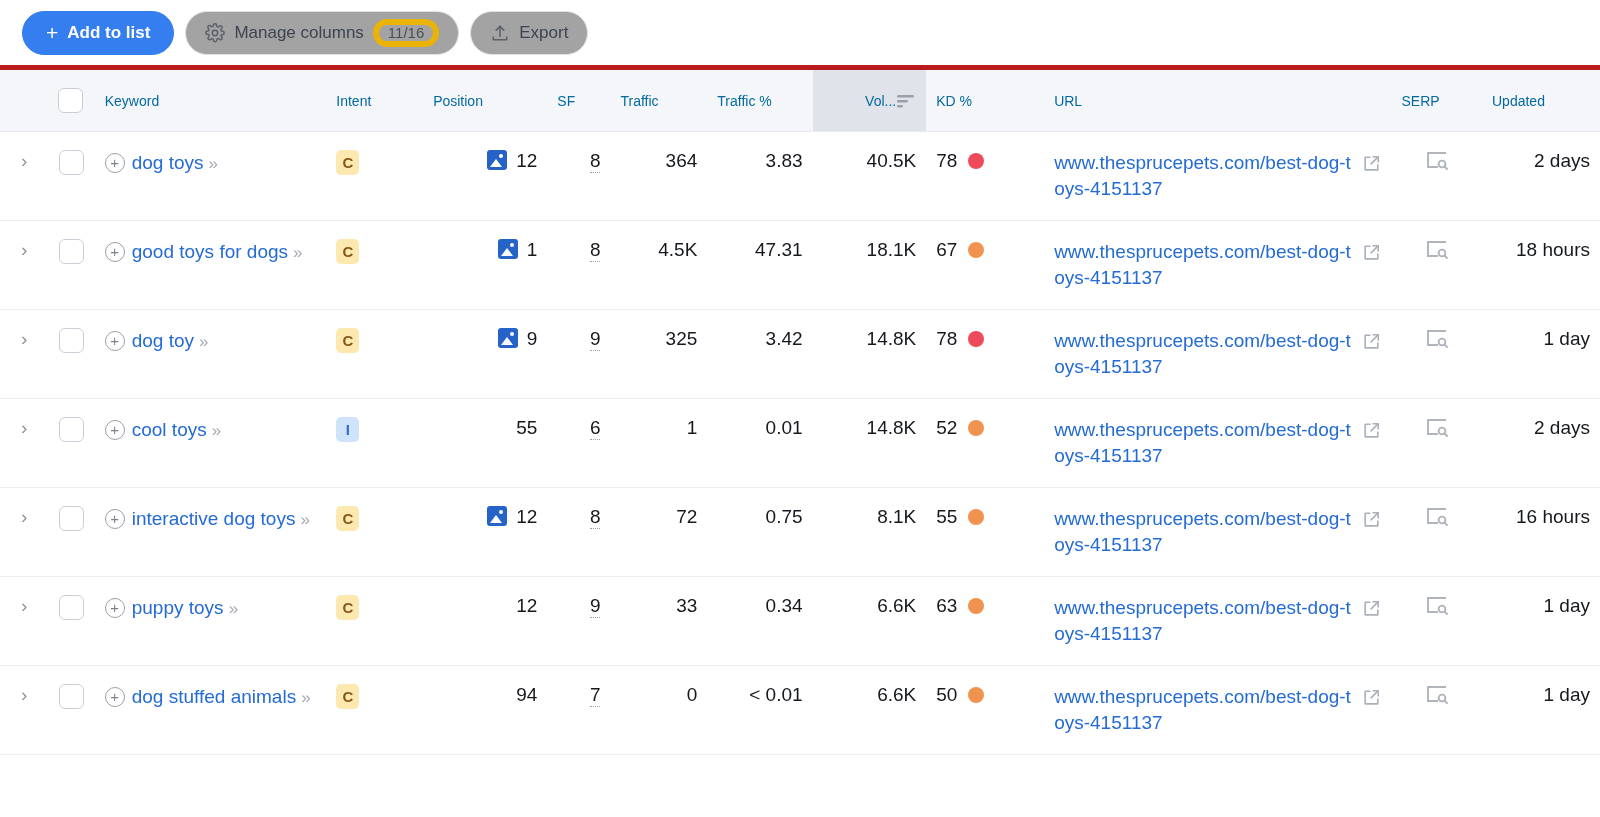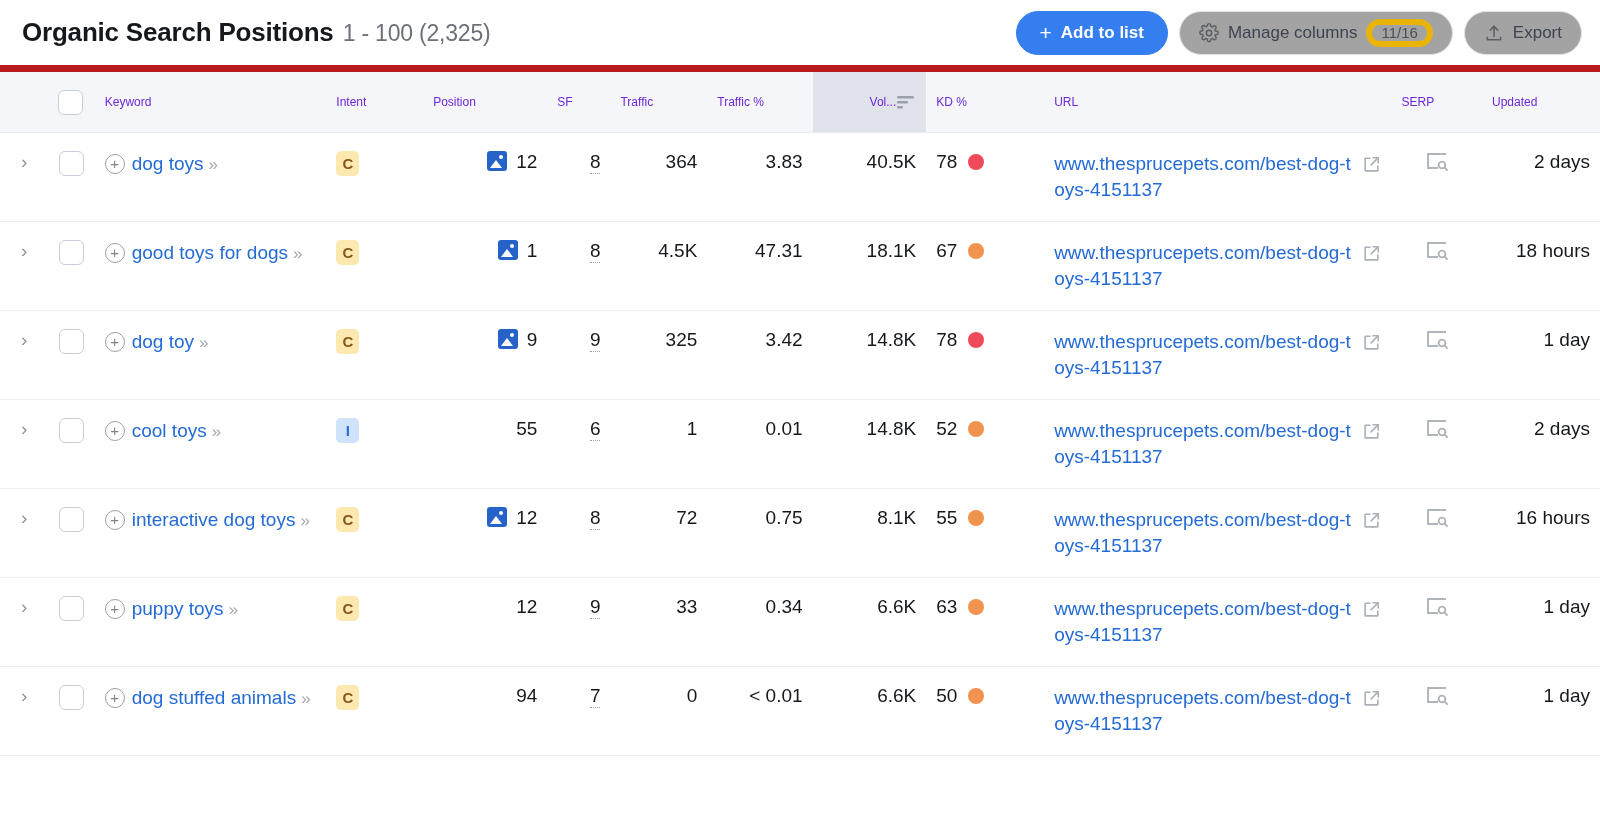--- a/index.html
+++ b/index.html
@@ -78,26 +78,26 @@
 
   
   table.grid {
     width: 1600px;
     border-collapse: collapse;
     table-layout: fixed;
   }
   thead th {
     background: #f5f6fa;
     height: 64px;
-    font-size: 12px;
+    font-size: 14px;
     font-weight: normal;
-    color: #6d28d9;
+    color: #0369a1;
     padding: 0 10px;
     border-bottom: 1px solid #e8eaee;
-    border-top: 7px solid #b91c1c;
+    border-top: 5px solid #b91c1c;
     vertical-align: middle;
   }
   th.sorted { background: #e1e3ea; }
   .th-inner { display: flex; align-items: center; }
   .th-right { justify-content: flex-start; }
   .th-left { justify-content: flex-start; }
   .th-sort { justify-content: flex-end; }
 
   tbody td {
     border-bottom: 1px solid #eceef1;
@@ -225,24 +225,20 @@
     word-break: break-all;
   }
   .ext-icon { flex: 0 0 auto; margin-top: 4px; cursor: pointer; }
   .serp-icon { cursor: pointer; }
   td.upd { text-align: right; white-space: normal; }
 </style>
 </head>
 <body>
 
 <div class="toolbar">
-  <div class="title-wrap">
-    <span class="title-main">Organic Search Positions</span>
-    <span class="title-count">1 - 100 (2,325)</span>
-  </div>
   <div class="tb-actions">
     <button class="btn btn-primary">
       <span class="plus ico">+</span>
       <span>Add to list</span>
     </button>
     <button class="btn">
       <span class="ico">
         <svg width="20" height="20" viewBox="0 0 24 24" fill="none" stroke="#5b6068" stroke-width="1.8">
           <circle cx="12" cy="12" r="3.2"></circle>
           <path d="M19.4 14.5a1.6 1.6 0 00.3 1.8l.1.1a2 2 0 11-2.8 2.8l-.1-.1a1.6 1.6 0 00-1.8-.3 1.6 1.6 0 00-1 1.5v.2a2 2 0 11-4 0v-.1a1.6 1.6 0 00-1-1.5 1.6 1.6 0 00-1.8.3l-.1.1a2 2 0 11-2.8-2.8l.1-.1a1.6 1.6 0 00.3-1.8 1.6 1.6 0 00-1.5-1H3a2 2 0 110-4h.1a1.6 1.6 0 001.5-1 1.6 1.6 0 00-.3-1.8l-.1-.1a2 2 0 112.8-2.8l.1.1a1.6 1.6 0 001.8.3h.1a1.6 1.6 0 001-1.5V3a2 2 0 114 0v.1a1.6 1.6 0 001 1.5 1.6 1.6 0 001.8-.3l.1-.1a2 2 0 112.8 2.8l-.1.1a1.6 1.6 0 00-.3 1.8v.1a1.6 1.6 0 001.5 1h.2a2 2 0 110 4h-.1a1.6 1.6 0 00-1.5 1z"></path>

